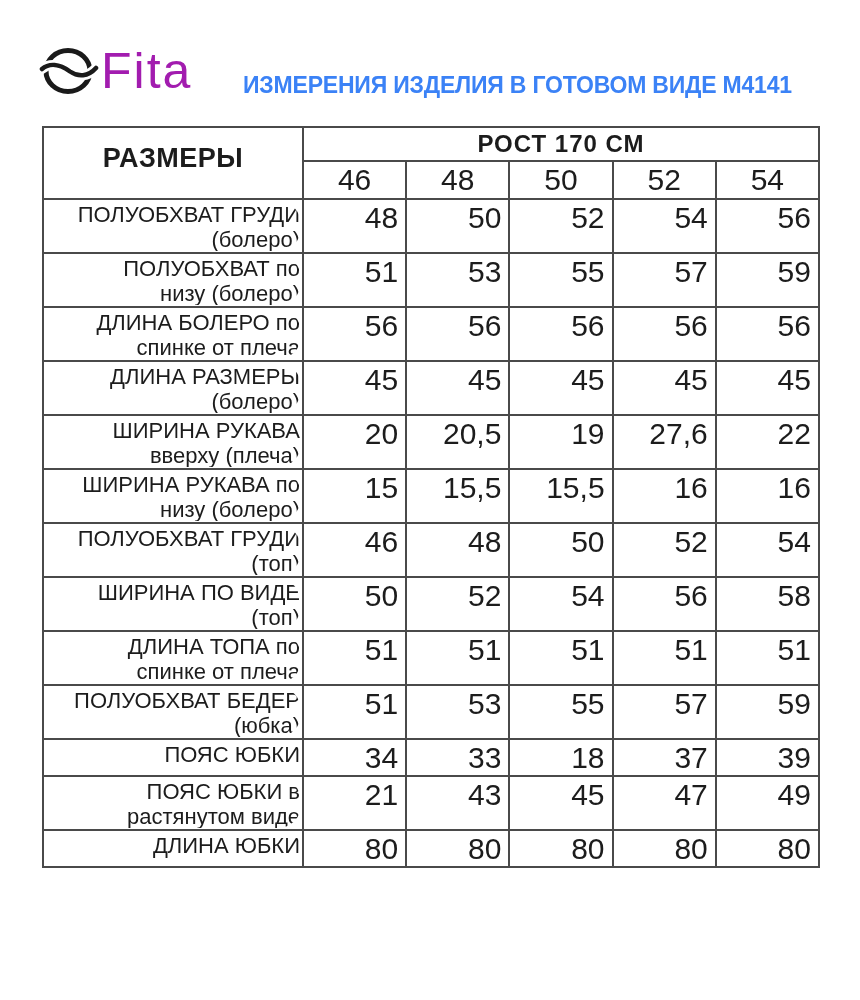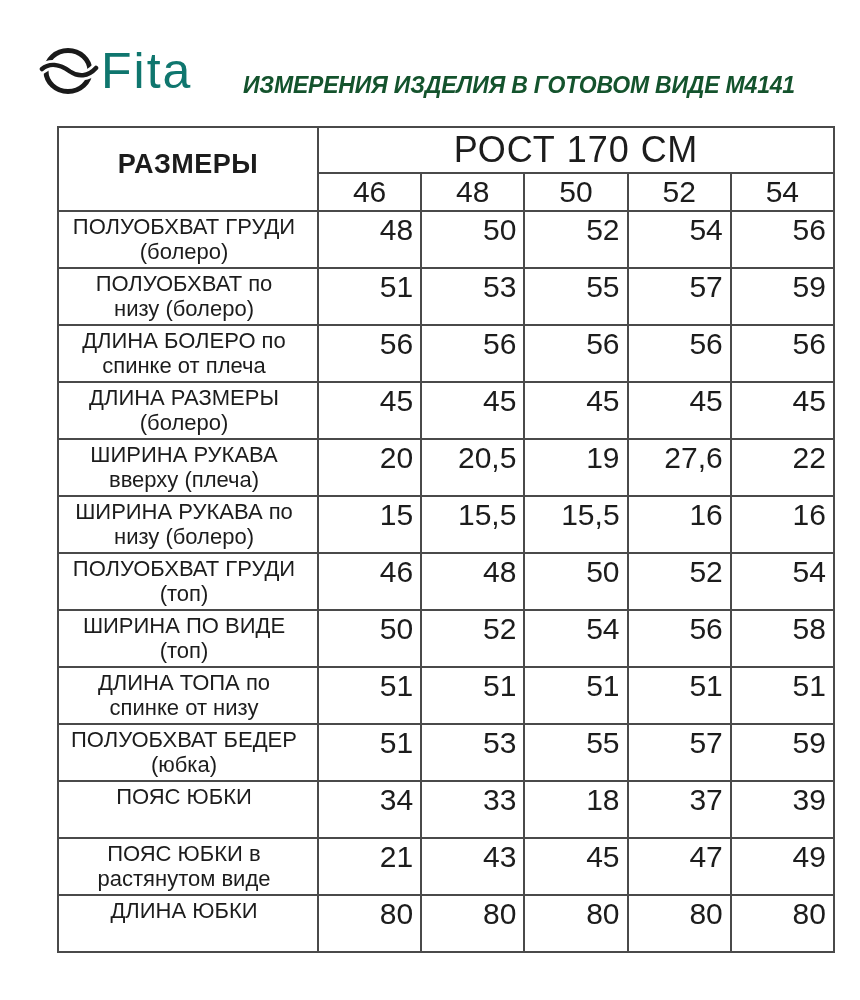--- a/index.html
+++ b/index.html
@@ -17,60 +17,59 @@
     overflow:hidden;
   }
   .page{position:relative;width:860px;height:1000px;background:var(--bg);}
 
   
   .brand{position:absolute;left:39px;top:42px;width:200px;height:62px;}
   .brand svg{position:absolute;left:0;top:2px;}
   .brand-name{
     position:absolute;left:62px;top:0px;
     font-size:50px;line-height:58px;font-weight:400;
-    letter-spacing:2px;color:#0f766e;
+    letter-spacing:2px;color:#a21caf;
   }
   .page-title{
     position:absolute;left:243px;top:71px;width:560px;
     font-size:23px;line-height:28px;font-weight:700;
-    letter-spacing:-0.2px;color:#14532d;
+    letter-spacing:-0.2px;color:#3b82f6;
     white-space:nowrap;
-    font-style:italic;
   }
 
   
   table.size-table{
-    position:absolute;left:57px;top:126px;width:776px;
+    position:absolute;left:42px;top:126px;width:776px;
     border-collapse:collapse;table-layout:fixed;
     background:var(--bg);
   }
   .size-table th,.size-table td{
     border:2px solid var(--border);
     font-weight:400;
     overflow:hidden;
   }
   col.c-label{width:260px;}
   col.c-size{width:103.2px;}
 
   th.corner{
     font-size:27px;font-weight:700;text-align:center;vertical-align:middle;
     padding-bottom:10px;letter-spacing:0.5px;
   }
   th.group{
-    font-size:36px;text-align:center;vertical-align:middle;
-    height:34px;letter-spacing:1px;
+    font-size:24px;text-align:center;vertical-align:middle;
+    height:34px;letter-spacing:1px;font-weight:bold;
   }
   th.size-col{
     font-size:30px;text-align:center;vertical-align:middle;
     height:36px;
   }
-  tbody tr{height:57px;}
+  tbody tr{height:37px;}
   tbody th.row-label{
-    font-size:22px;line-height:25px;text-align:center;vertical-align:top;
-    padding:2px 14px 0 6px;white-space:pre-line;font-weight:400;border-radius:25px;
+    font-size:22px;line-height:25px;text-align:right;vertical-align:top;
+    padding:2px 2px 0 6px;white-space:pre-line;font-weight:400;border-radius:25px;
   }
   tbody td.val{
     font-size:30px;text-align:right;vertical-align:top;
     padding:1px 7px 0 0;
   }
 </style>
 </head>
 <body>
 
 <div class="page">
@@ -176,21 +175,21 @@
           <th class="row-label">ШИРИНА ПО ВИДЕ
 (топ)</th>
           <td class="val">50</td>
           <td class="val">52</td>
           <td class="val">54</td>
           <td class="val">56</td>
           <td class="val">58</td>
         </tr>
         <tr>
           <th class="row-label">ДЛИНА ТОПА по
-спинке от низу</th>
+спинке от плеча</th>
           <td class="val">51</td>
           <td class="val">51</td>
           <td class="val">51</td>
           <td class="val">51</td>
           <td class="val">51</td>
         </tr>
         <tr>
           <th class="row-label">ПОЛУОБХВАТ БЕДЕР
 (юбка)</th>
           <td class="val">51</td>

